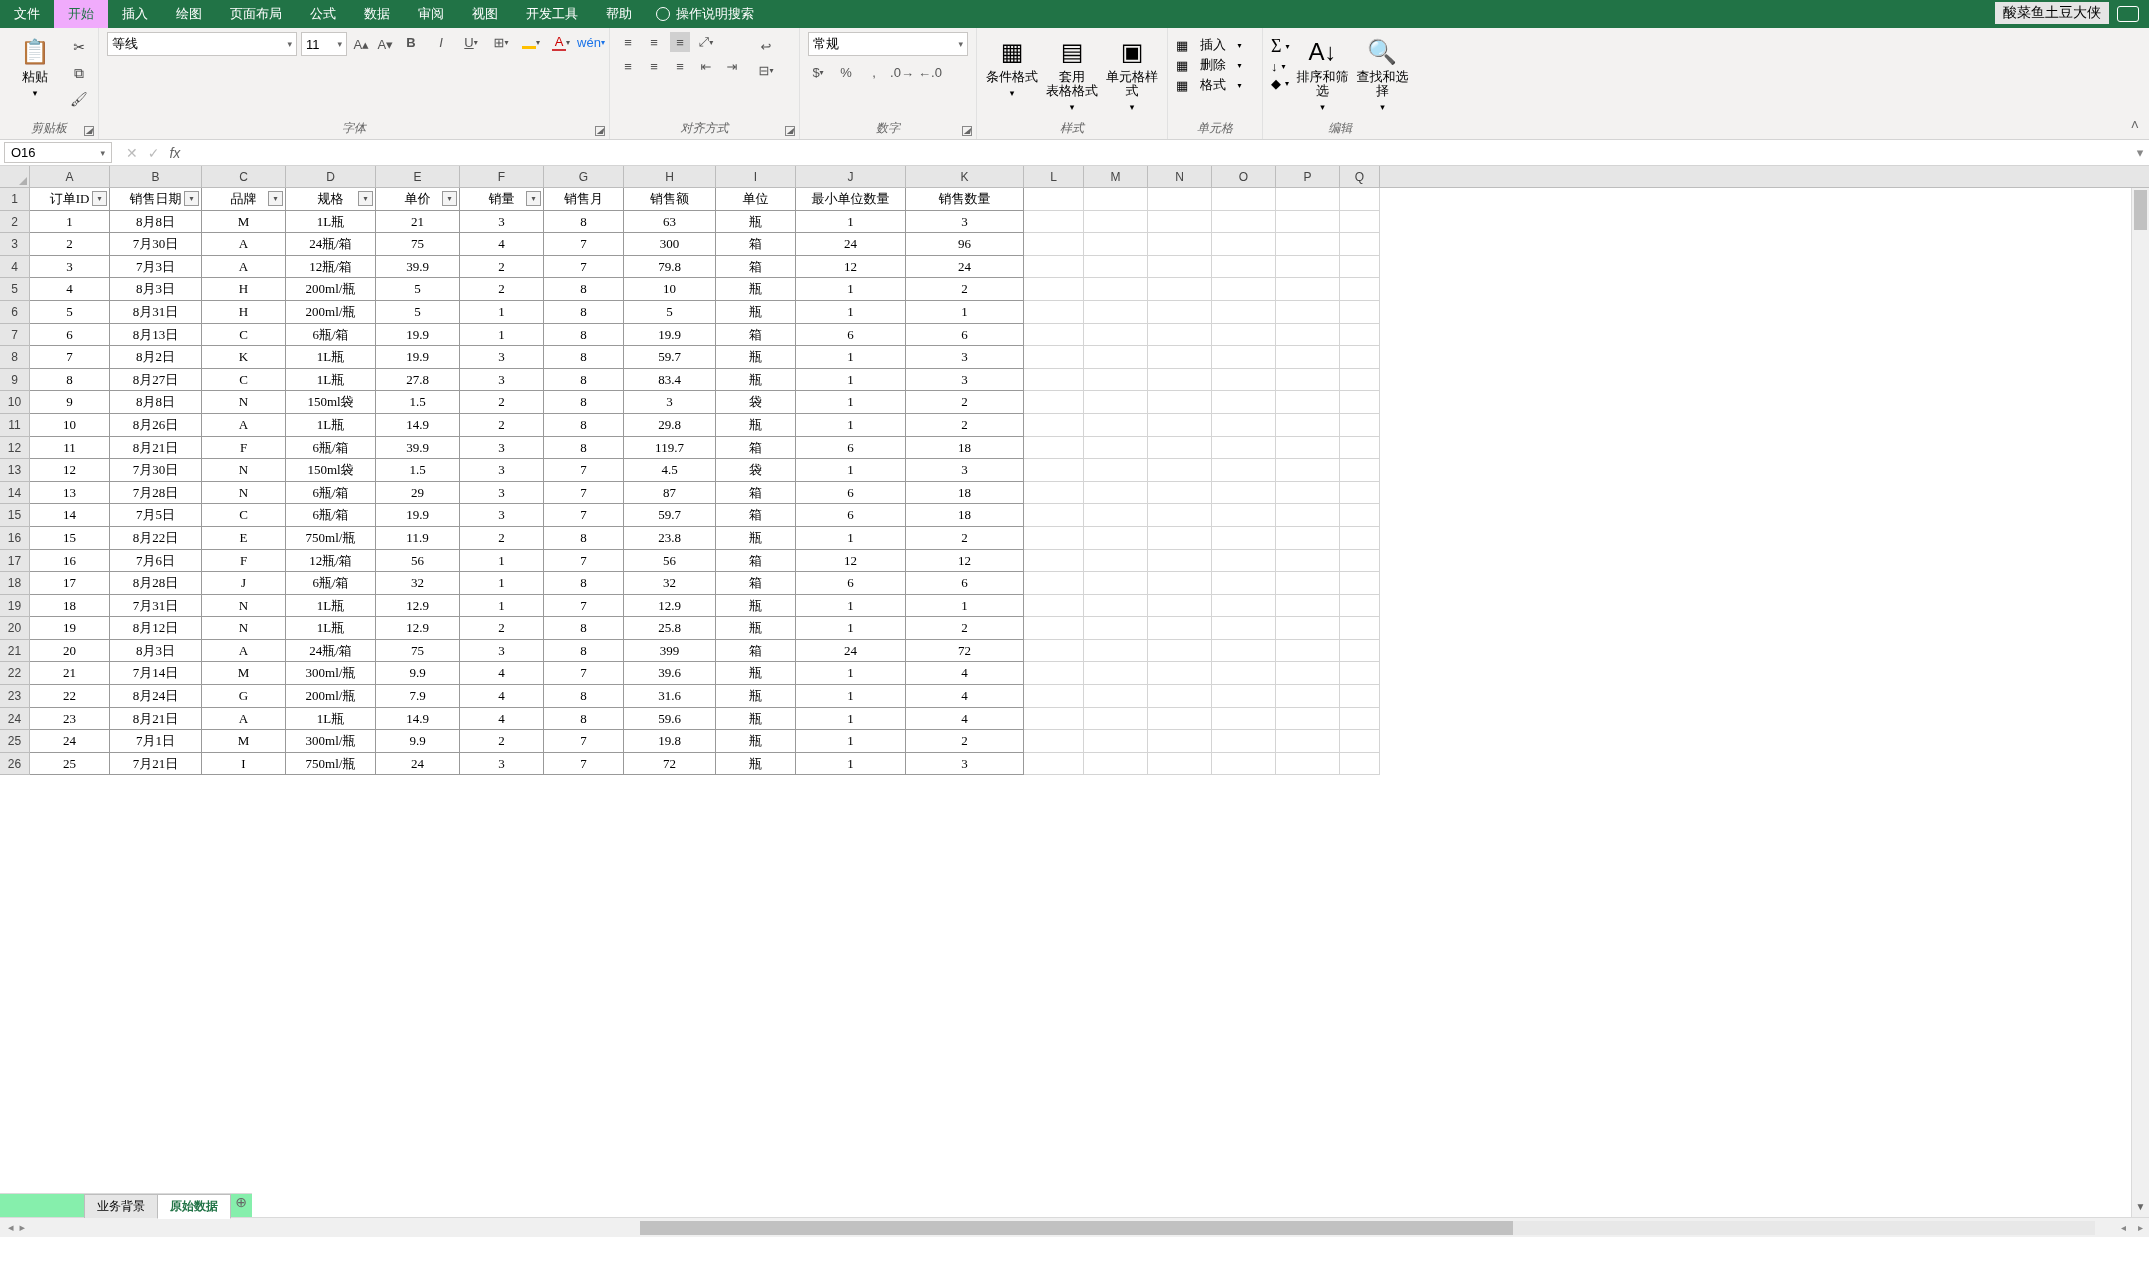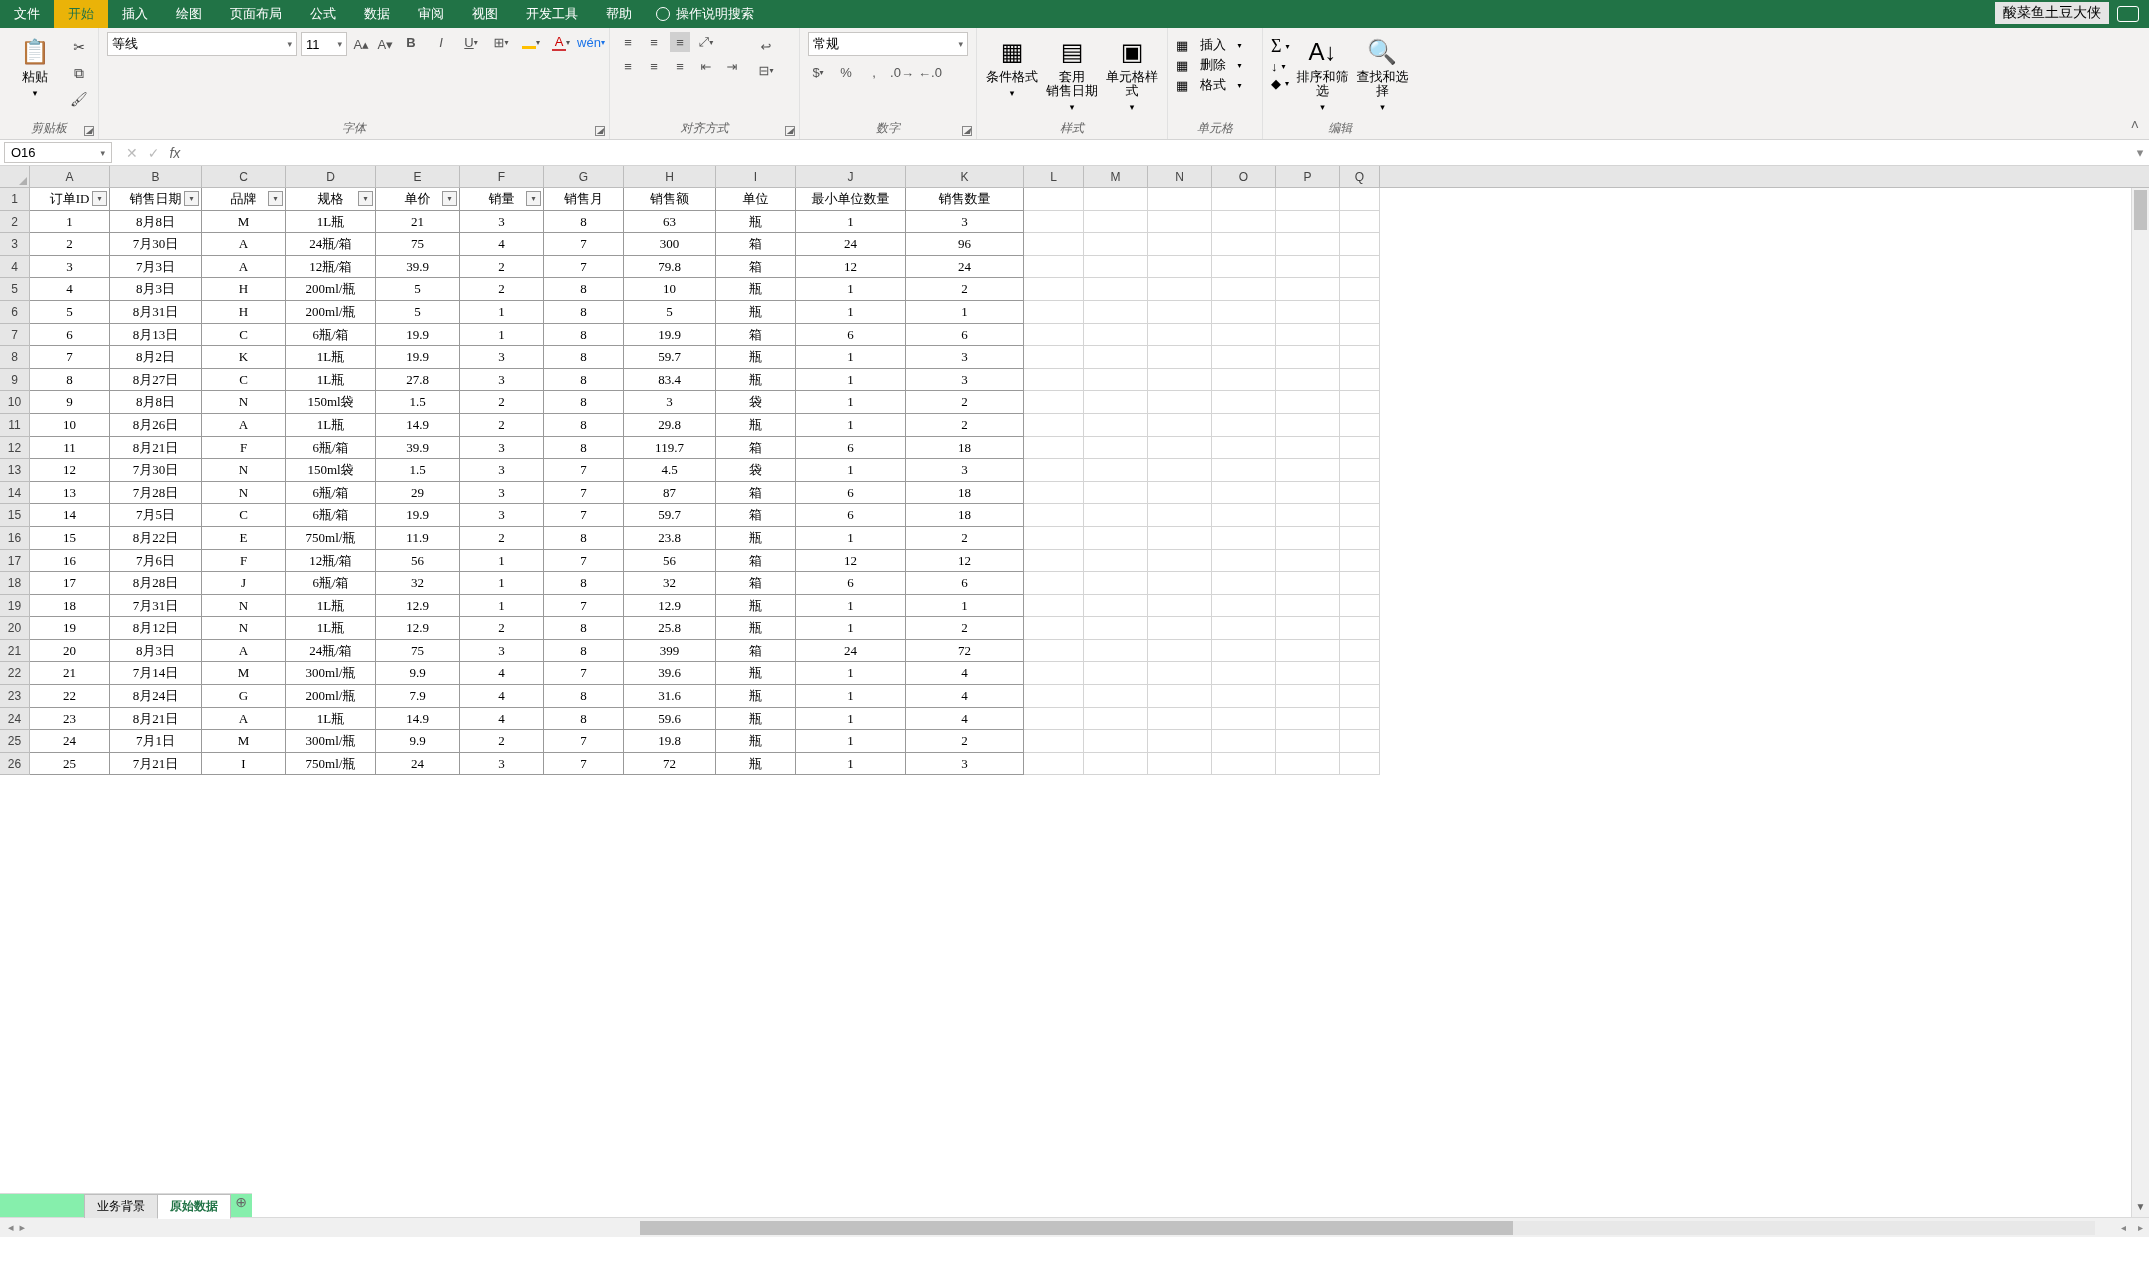--- a/index.html
+++ b/index.html
@@ -1,21 +1,21 @@
 <!DOCTYPE html>
 <html><head>
 <meta charset="utf-8">
 <style>
 * { margin: 0; padding: 0; box-sizing: border-box; font-family: "Microsoft YaHei", "SimSun", Arial, sans-serif; }
 body { background: #fff; overflow: hidden; font-size: 13px; }
 
 
 .ribbon-tabs { background: #217346; color: #fff; display: flex; align-items: flex-start; height: 28px; font-size: 13px; }
 .ribbon-tabs .tab { padding: 5px 14px; cursor: pointer; }
-.ribbon-tabs .tab.active { background: #eab308; color: #217346; }
+.ribbon-tabs .tab.active { background: #f0abfc; color: #217346; }
 .ribbon-tabs .tell-me { padding: 5px 10px; display:flex; align-items:center; gap:6px;}
 .ribbon-tabs .bulb { width:14px;height:14px;border:1.5px solid #fff;border-radius:50%; position:relative;}
 .ribbon-tabs .spacer { flex: 1; }
 .ribbon-tabs .user-box { background: #e5e5e5; color:#000; padding:2px 8px; margin:2px 8px 2px 0; font-size:14px; display:flex; align-items:center;}
 .ribbon-tabs .share-icon { width:22px; height:16px; border:1.5px solid #fff; border-radius:3px; margin-right:10px; align-self:center;}
 
 .ribbon { background:#f3f2f1; border-bottom:1px solid #d4d4d4; display:flex; height:112px; position:relative;}
 .group { border-right:1px solid #e1e1e1; padding:4px 8px 2px 8px; display:flex; flex-direction:column; }
 .group-body { flex:1; display:flex; align-items:flex-start; gap:6px;}
 .group-label { text-align:center; font-size:12px; color:#666; padding-top:2px; position:relative;font-style:italic;}
@@ -210,21 +210,21 @@
   <div class="group">
     <div class="group-body">
       <div class="btn-large">
           <div class="ic">▦</div>
           <span>条件格式</span>
           <span style="font-size:9px;">▾</span>
         </div>
       <div class="btn-large">
           <div class="ic">▤</div>
           <span style="white-space:pre-line;">套用
-销售日期</span>
+表格格式</span>
           <span style="font-size:9px;">▾</span>
         </div>
       <div class="btn-large">
           <div class="ic">▣</div>
           <span>单元格样式</span>
           <span style="font-size:9px;">▾</span>
         </div>
     </div>
     <div class="group-label">样式</div>
   </div>

